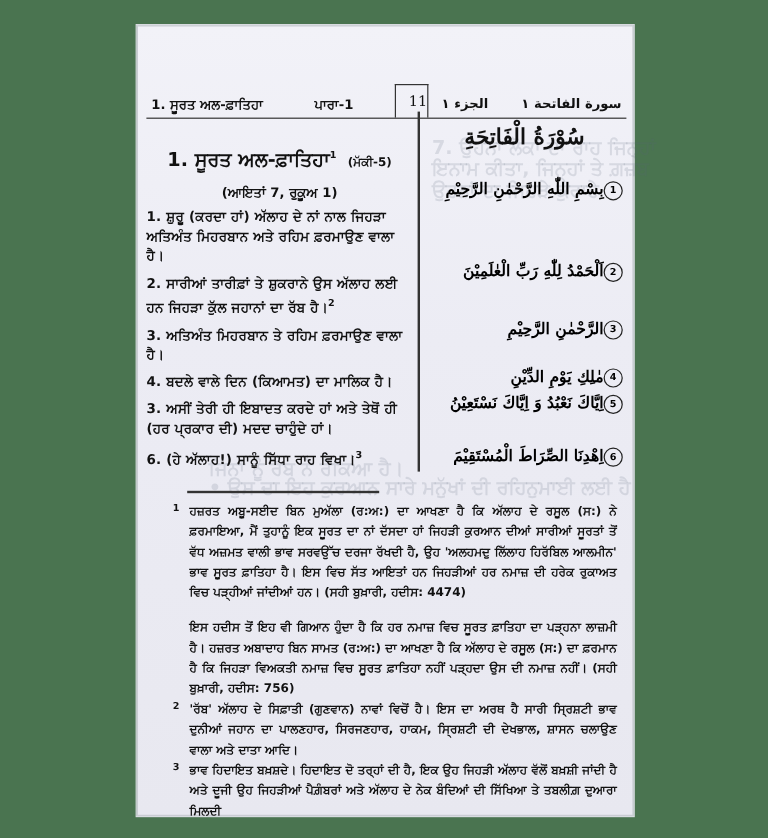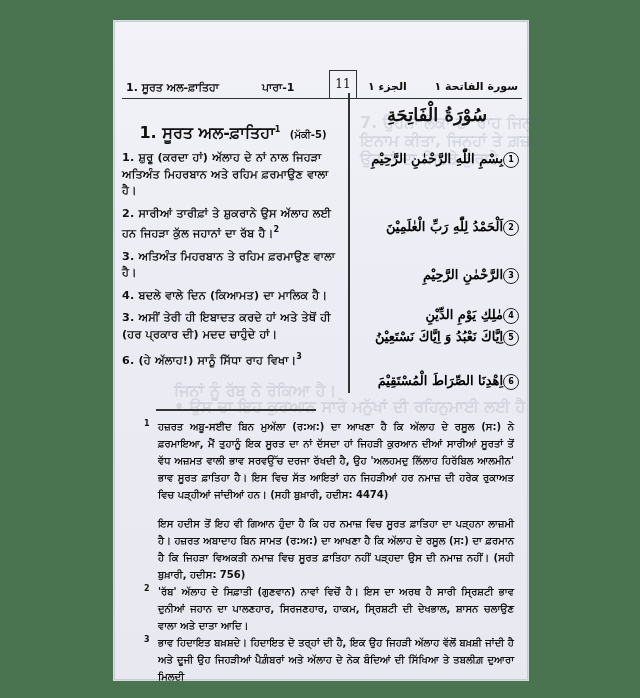--- a/index.html
+++ b/index.html
@@ -46,21 +46,21 @@
       font-size: 11px;
     }
     .rh-pagenum {
       position: absolute;
       left: 207px;
       top: 0px;
       width: 26px;
       height: 27px;
       border: 1.2px solid #333;
       border-bottom: none;
-      text-align: center;
+      text-align: right;
       line-height: 27px;
       font-family: "DejaVu Serif", serif;
       font-size: 12px;
     }
     .rh-juz {
       position: absolute;
       left: 246px;
       top: 10px;
       font-size: 11px;
       direction: rtl;
@@ -224,20 +224,21 @@
     <span class="rh-right">سورة الفاتحة ١</span>
   </div>
 
   <div class="col-divider"></div>
 
   <div class="left-col">
     <div class="surah-title">
       <span>1. ਸੂਰਤ ਅਲ-ਫ਼ਾਤਿਹਾ</span><sup>1</sup>
       <span class="surah-meta">(ਮੱਕੀ-5)</span>
     </div>
+    <div class="surah-counts">(ਆਇਤਾਂ 7, ਰੁਕੂਅ 1)</div>
 
     <div class="verse first"><span>1. ਸ਼ੁਰੂ (ਕਰਦਾ ਹਾਂ) ਅੱਲਾਹ ਦੇ ਨਾਂ ਨਾਲ ਜਿਹੜਾ ਅਤਿਅੰਤ ਮਿਹਰਬਾਨ ਅਤੇ ਰਹਿਮ ਫ਼ਰਮਾਉਣ ਵਾਲਾ ਹੈ।</span></div>
     <div class="verse"><span>2. ਸਾਰੀਆਂ ਤਾਰੀਫ਼ਾਂ ਤੇ ਸ਼ੁਕਰਾਨੇ ਉਸ ਅੱਲਾਹ ਲਈ ਹਨ ਜਿਹੜਾ ਕੁੱਲ ਜਹਾਨਾਂ ਦਾ ਰੱਬ ਹੈ।</span><sup>2</sup></div>
     <div class="verse"><span>3. ਅਤਿਅੰਤ ਮਿਹਰਬਾਨ ਤੇ ਰਹਿਮ ਫ਼ਰਮਾਉਣ ਵਾਲਾ ਹੈ।</span></div>
     <div class="verse"><span>4. ਬਦਲੇ ਵਾਲੇ ਦਿਨ (ਕਿਆਮਤ) ਦਾ ਮਾਲਿਕ ਹੈ।</span></div>
     <div class="verse"><span>3. ਅਸੀਂ ਤੇਰੀ ਹੀ ਇਬਾਦਤ ਕਰਦੇ ਹਾਂ ਅਤੇ ਤੇਥੋਂ ਹੀ (ਹਰ ਪ੍ਰਕਾਰ ਦੀ) ਮਦਦ ਚਾਹੁੰਦੇ ਹਾਂ।</span></div>
     <div class="verse"><span>6. (ਹੇ ਅੱਲਾਹ!) ਸਾਨੂੰ ਸਿੱਧਾ ਰਾਹ ਵਿਖਾ।</span><sup>3</sup></div>
   </div>
 
   <div class="right-col">

